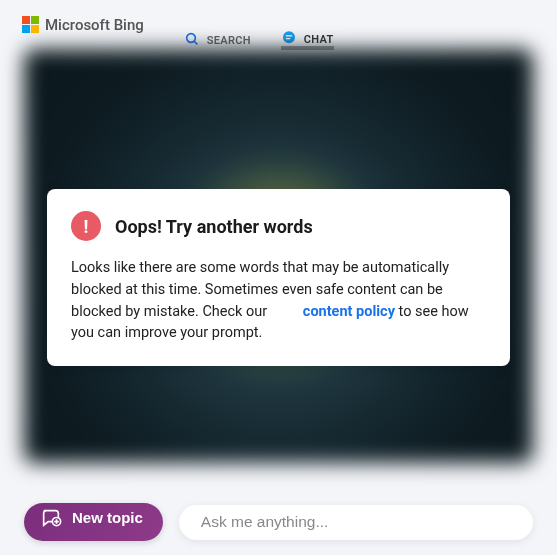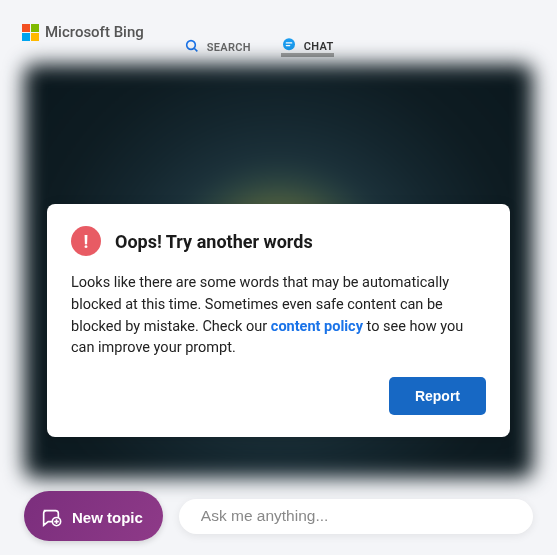--- a/index.html
+++ b/index.html
@@ -7,21 +7,21 @@
     font-family: -apple-system, BlinkMacSystemFont, "Segoe UI", Roboto, Arial, sans-serif;
     background: #f4f5f8;
     width: 557px;
     height: 555px;
     overflow: hidden;
     position: relative;
   }
   .header {
     display: flex;
     align-items: center;
-    height: 64px;
+    height: 49px;
     padding: 0 22px;
     gap: 40px;
   }
   .brand {
     display: flex;
     align-items: center;
     gap: 6px;
   }
   .ms-logo {
     display: grid;
@@ -114,20 +114,21 @@
   }
   .card-body {
     font-size: 14.5px;
     color: #222;
     line-height: 1.5;
   }
   .card-body a {
     color: #1a73e8;
     font-weight: 700;
     text-decoration: none;
+    margin-left: 32px;
   }
   .card-footer {
     display: flex;
     justify-content: flex-end;
     margin-top: 18px;
   }
   .report-btn {
     background: #1768c4;
     color: #fff;
     border: none;
@@ -147,21 +148,21 @@
     gap: 16px;
   }
   .new-topic {
     display: flex;
     align-items: center;
     gap: 10px;
     background: linear-gradient(120deg, #7b2e7d 0%, #8e3a88 100%);
     color: #fff;
     border: none;
     border-radius: 26px;
-    padding: 15px 20px 13px 16px;
+    padding: 3px 20px 13px 16px;
     font-size: 15px;
     font-weight: 600;
     cursor: pointer;
     box-shadow: 0 2px 6px rgba(0,0,0,0.15);
   }
   .nt-icon { width: 22px; height: 22px; }
   .ask-input {
     flex: 1;
     height: 35px;
     border-radius: 26px;
@@ -211,23 +212,20 @@
   <div class="backdrop"></div>
 
   <div class="card">
     <div class="card-header">
       <div class="warn-icon">!</div>
       <div class="card-title">Oops! Try another words</div>
     </div>
     <div class="card-body">
       <span>Looks like there are some words that may be automatically blocked at this time. Sometimes even safe content can be blocked by mistake. Check our </span><a href="#">content policy</a><span> to see how you can improve your prompt.</span>
     </div>
-    <div class="card-footer">
-      <button class="report-btn">Report</button>
-    </div>
   </div>
 </div>
 
 <div class="bottom">
   <button class="new-topic">
     <svg class="nt-icon" viewBox="0 0 24 24" fill="none" stroke="#fff" stroke-width="1.8">
       <path d="M4 5 h13 a3 3 0 0 1 3 3 v6 a3 3 0 0 1 -3 3 h-8 l-5 4 v-4 a3 3 0 0 1 0 0 v-9 a3 3 0 0 1 3 -3 z"></path>
       <circle cx="18" cy="17" r="4.5" fill="#7b2e7d"></circle>
       <line x1="18" y1="14.5" x2="18" y2="19.5"></line>
       <line x1="15.5" y1="17" x2="20.5" y2="17"></line>

